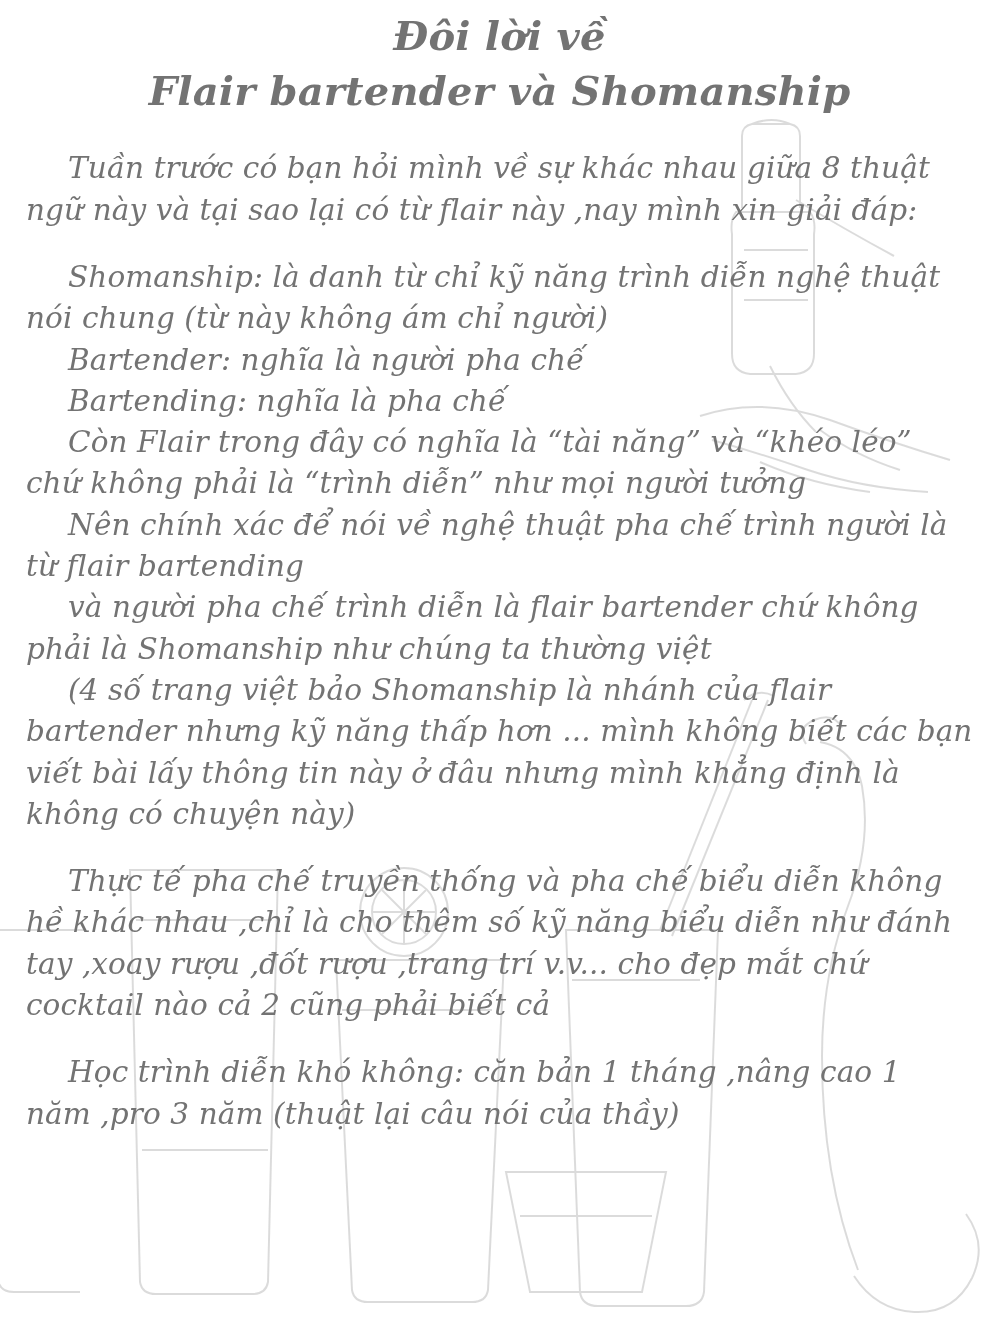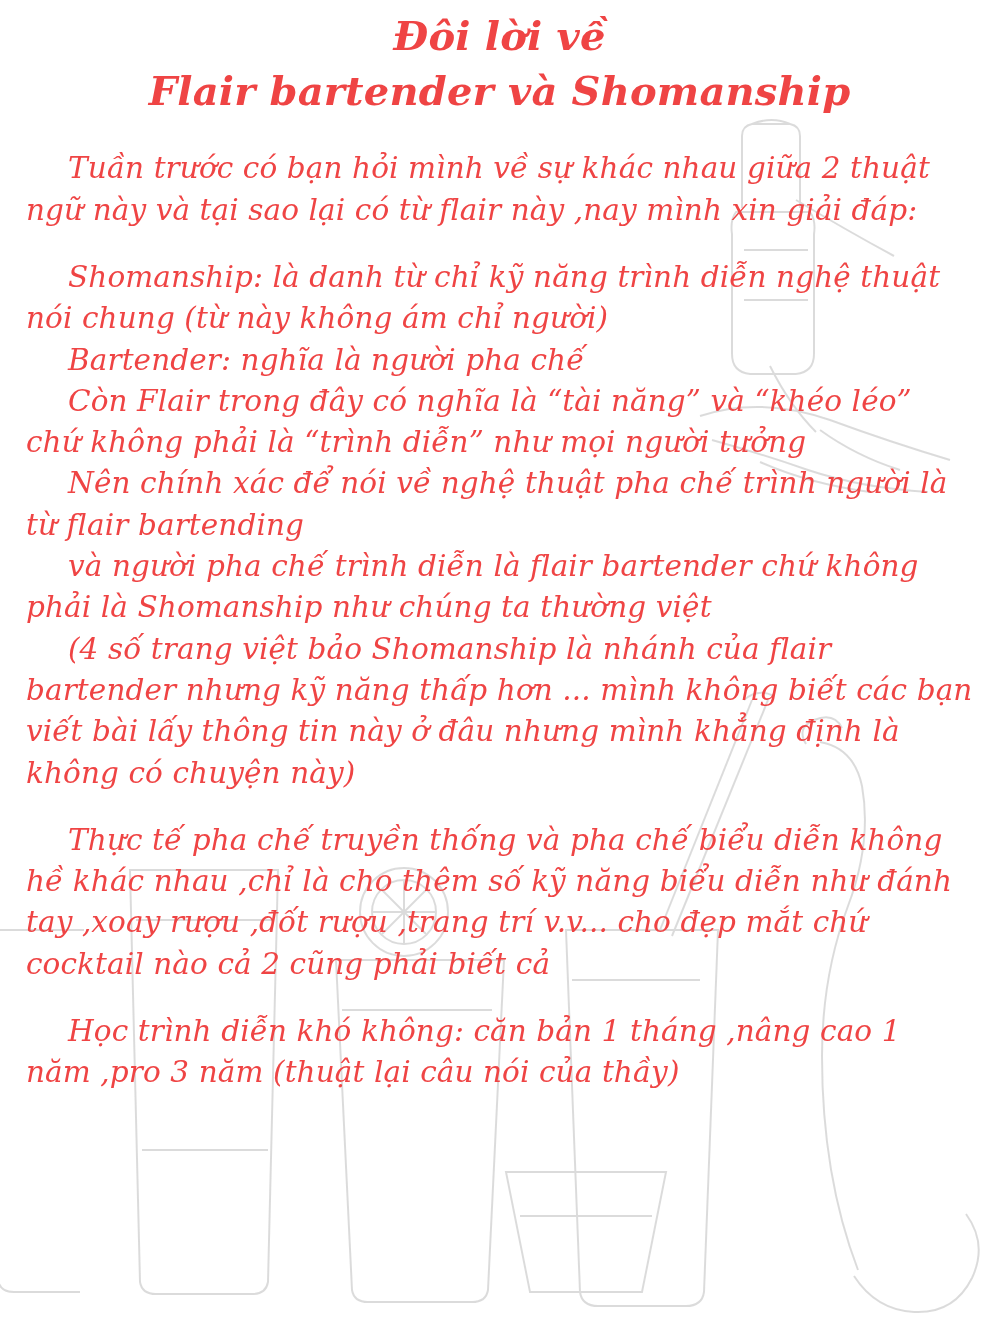--- a/index.html
+++ b/index.html
@@ -7,21 +7,21 @@
     padding: 0;
     background: #ffffff;
   }
   .page {
     position: relative;
     width: 999px;
     height: 1328px;
     background: #ffffff;
     overflow: hidden;
     font-family: "DejaVu Serif", serif;
-    color: #ef4444;
+    color: #737373;
   }
 
   
   .bg-art {
     position: absolute;
     inset: 0;
     pointer-events: none;
     z-index: 0;
     opacity: 0.55;
   }
@@ -146,26 +146,27 @@
 
   <div class="content">
 
     <div class="title">
       <span class="line1">Đôi lời về</span>
       <span class="line2">Flair bartender và Shomanship</span>
     </div>
 
     <div class="body-text">
 
-      <p class="para indent">Tuần trước có bạn hỏi mình về sự khác nhau giữa 2 thuật ngữ này và tại sao lại có từ flair này ,nay mình xin giải đáp:</p>
+      <p class="para indent">Tuần trước có bạn hỏi mình về sự khác nhau giữa 8 thuật ngữ này và tại sao lại có từ flair này ,nay mình xin giải đáp:</p>
 
       <div class="gap"></div>
 
       <p class="para indent">Shomanship: là danh từ chỉ kỹ năng trình diễn nghệ thuật nói chung  (từ này không ám chỉ người)</p>
       <p class="para indent">Bartender: nghĩa là người pha chế</p>
+      <p class="para indent">Bartending: nghĩa là pha chế</p>
       <p class="para indent">Còn Flair trong đây có nghĩa là “tài năng” và “khéo léo” chứ không phải là “trình diễn” như mọi người tưởng</p>
       <p class="para indent">Nên chính xác để nói về nghệ thuật pha chế trình người là từ flair bartending</p>
       <p class="para indent">và người pha chế trình diễn là flair bartender chứ không phải là Shomanship như chúng ta thường việt</p>
       <p class="para indent">(4 số trang việt bảo Shomanship là  nhánh của flair bartender nhưng kỹ năng thấp hơn ... mình không biết các bạn viết bài lấy thông tin này ở đâu nhưng mình khẳng định là không có chuyện này)</p>
 
       <div class="gap"></div>
 
       <p class="para indent">Thực tế pha chế truyền thống và pha chế biểu diễn không hề khác nhau ,chỉ là cho thêm số kỹ năng biểu diễn như đánh tay ,xoay rượu ,đốt rượu ,trang trí v.v... cho đẹp mắt chứ cocktail nào cả 2 cũng phải biết cả</p>
 
       <div class="gap"></div>

